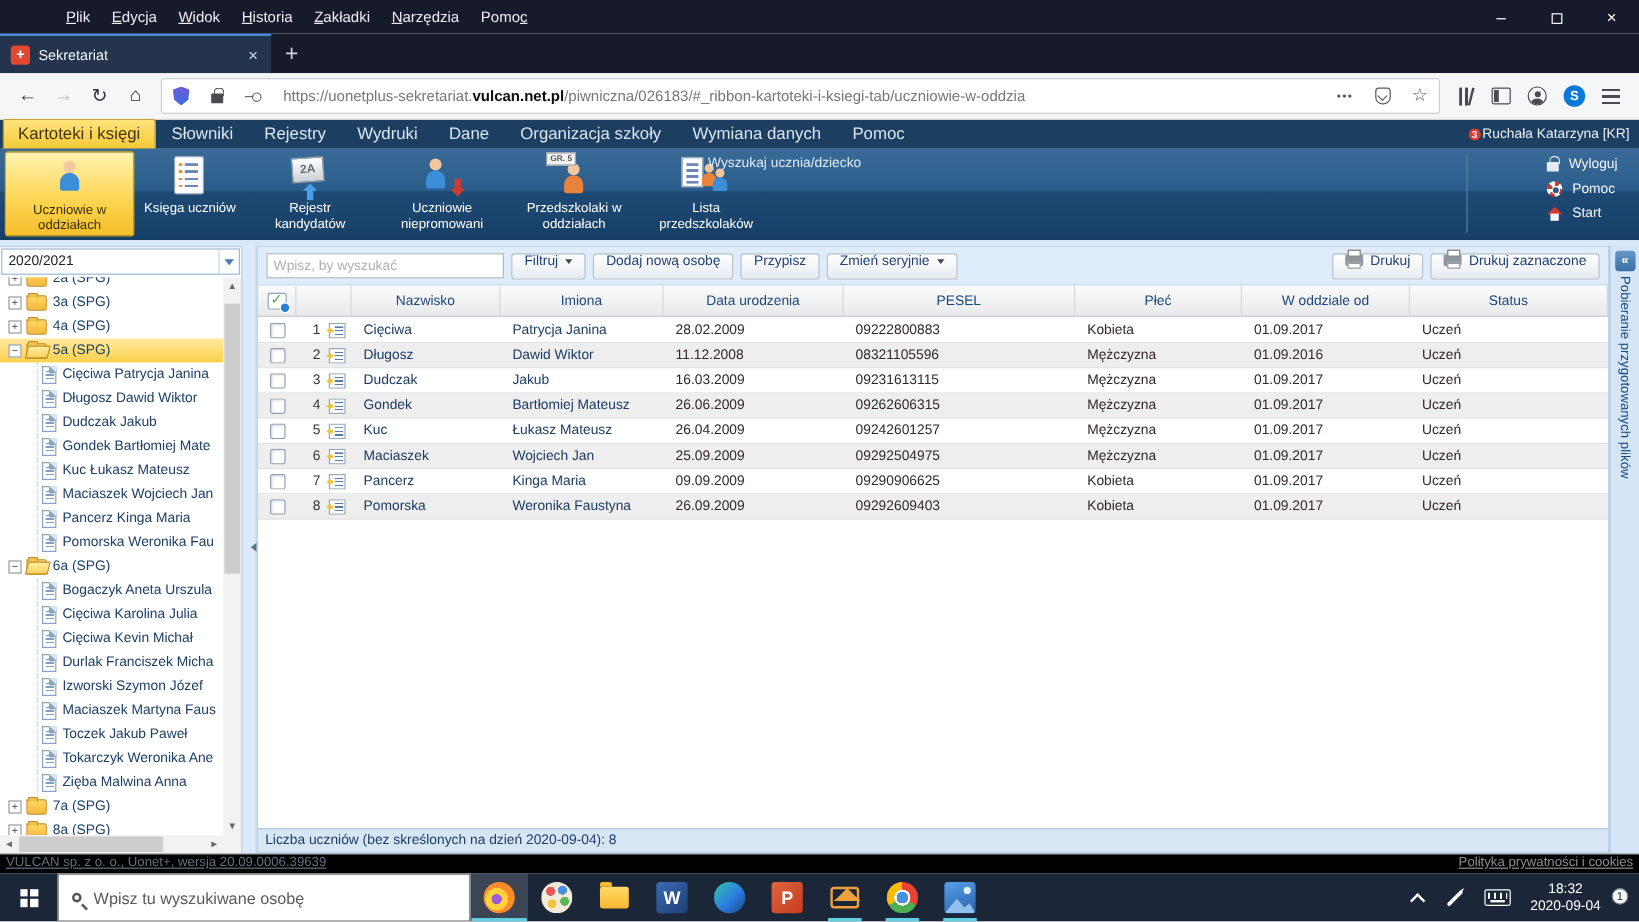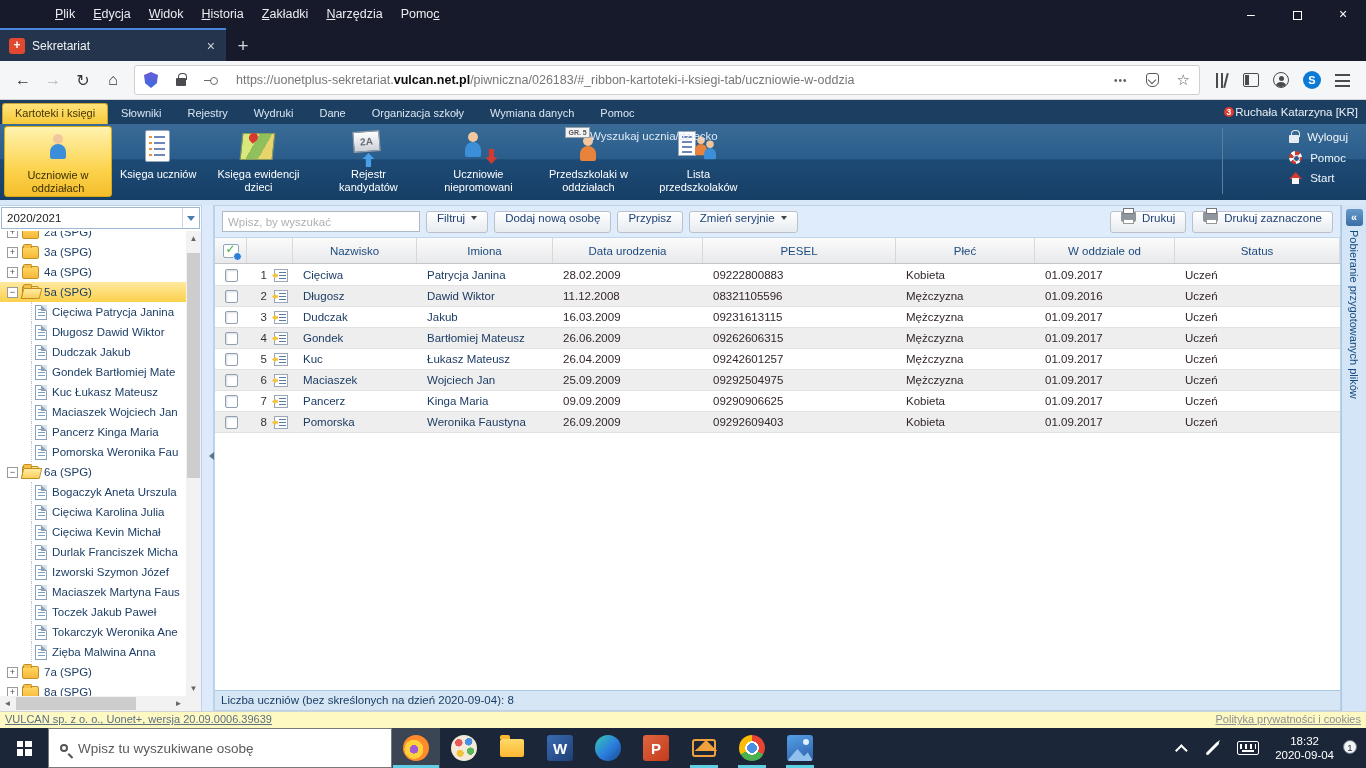--- a/index.html
+++ b/index.html
@@ -54,21 +54,21 @@
   .ic-side::before{content:"";position:absolute;left:1px;top:1px;bottom:1px;width:4px;background:#4a4a4f;}
   .ic-acct{width:16px;height:16px;border:1.5px solid #4a4a4f;border-radius:50%;position:relative;overflow:hidden;}
   .ic-acct::before{content:"";position:absolute;left:4.5px;top:2.5px;width:5px;height:5px;border-radius:50%;background:#4a4a4f;}
   .ic-acct::after{content:"";position:absolute;left:2px;top:8.5px;width:10px;height:7px;border-radius:50% 50% 0 0;background:#4a4a4f;}
   .ic-sext{width:18px;height:18px;border-radius:50%;background:#0b7ad7;color:#fff;font-size:11px;font-weight:bold;
      text-align:center;line-height:18px;}
   .ic-burger{width:15px;height:13px;background:repeating-linear-gradient(#4a4a4f 0 2px,transparent 2px 5.5px);}
 
   
   #ribbon-tabs{top:100px;height:24px;background:#1c3e61;display:flex;align-items:flex-end;padding-left:2px;}
-  .rtab{color:#d9e6f2;font-size:11px;padding:4px 13px 5px;white-space:nowrap;}
+  .rtab{color:#d9e6f2;font-size:14px;padding:4px 13px 5px;white-space:nowrap;}
   .rtab.active{background:linear-gradient(#ffe37a,#f6c938);color:#453500;border:1px solid #c9a233;border-bottom:none;
      border-radius:3px 3px 0 0;padding:3px 12px 5px;}
   #user-area{position:absolute;right:8px;top:0;height:24px;display:flex;align-items:center;gap:9px;color:#e9eff6;font-size:11.5px;}
   .ic-chat{width:15px;height:11px;background:#cdd7e2;border-radius:2px;position:relative;}
   .ic-chat::after{content:"";position:absolute;left:2px;bottom:-4px;border:4px solid transparent;border-top-color:#cdd7e2;border-left-width:2px;border-right-width:2px;}
   .chat-badge{position:absolute;top:-5px;right:-8px;background:#e03b2f;color:#fff;font-size:8.5px;line-height:10px;
      border-radius:6px;padding:0 3px;font-weight:bold;}
 
   
   #ribbon-body{top:124px;height:76px;background:linear-gradient(#3a6b97 0%,#2a5d8b 46%,#1d4a75 47%,#173f66 100%);}
@@ -187,21 +187,21 @@
   #grid-status{position:absolute;left:0;right:0;bottom:0;height:20px;background:#d7e6f4;border-top:1px solid #abc7e1;
      font-size:11.5px;color:#1b3e66;padding:3px 6px;}
 
   
   #right-strip{position:absolute;right:0;top:5px;width:25px;bottom:0;background:#d3e5f7;border-left:1px solid #aac6e2;}
   .collapse-btn{width:17px;height:17px;margin:4px auto 2px;background:linear-gradient(#6699c9,#3a6ea5);border-radius:3px;
      color:#fff;font-size:11px;line-height:16px;text-align:center;font-weight:bold;}
   .vtext{writing-mode:vertical-rl;font-size:11px;color:#174a7c;margin:4px auto 0;display:block;white-space:nowrap;}
 
   
-  #footer{bottom:40px;height:17px;background:#fef9c3;border-top:1px solid #cfd4d9;font-size:11px;display:flex;
+  #footer{bottom:40px;height:17px;background:#000000;border-top:1px solid #cfd4d9;font-size:11px;display:flex;
      justify-content:space-between;padding:1px 5px 0;color:#5e7081;}
   #footer a{color:#5e7081;text-decoration:underline;}
   #footer .right-link{color:#8a8f94;}
 
   
   #taskbar{bottom:0;height:40px;background:#1b2738;display:flex;align-items:stretch;color:#fff;}
   .start{width:48px;display:flex;align-items:center;justify-content:center;}
   .winlogo{width:15px;height:15px;display:grid;grid-template-columns:1fr 1fr;grid-template-rows:1fr 1fr;gap:2px;}
   .winlogo span{background:#fff;}
   .tsearch{width:344px;background:#fff;border:1px solid #7a7a7a;color:#5a5a5a;display:flex;align-items:center;gap:10px;
@@ -331,28 +331,20 @@
         <div class="rlabel">Uczniowie w oddziałach</div>
       </div>
       <div class="rbtn">
         <div class="ric">
           <div class="bk"></div>
         </div>
         <div class="rlabel">Księga uczniów</div>
       </div>
       <div class="rbtn">
         <div class="ric">
-          <div class="mp">
-            <div class="mp-pin"></div>
-          </div>
-        </div>
-        <div class="rlabel">Księga ewidencji dzieci</div>
-      </div>
-      <div class="rbtn">
-        <div class="ric">
           <div class="c2a">2A</div>
           <div class="upar"></div>
         </div>
         <div class="rlabel">Rejestr kandydatów</div>
       </div>
       <div class="rbtn">
         <div class="ric">
           <div class="pers" style="left: 8px; top: 3px;"></div>
           <div class="dnar"></div>
         </div>

